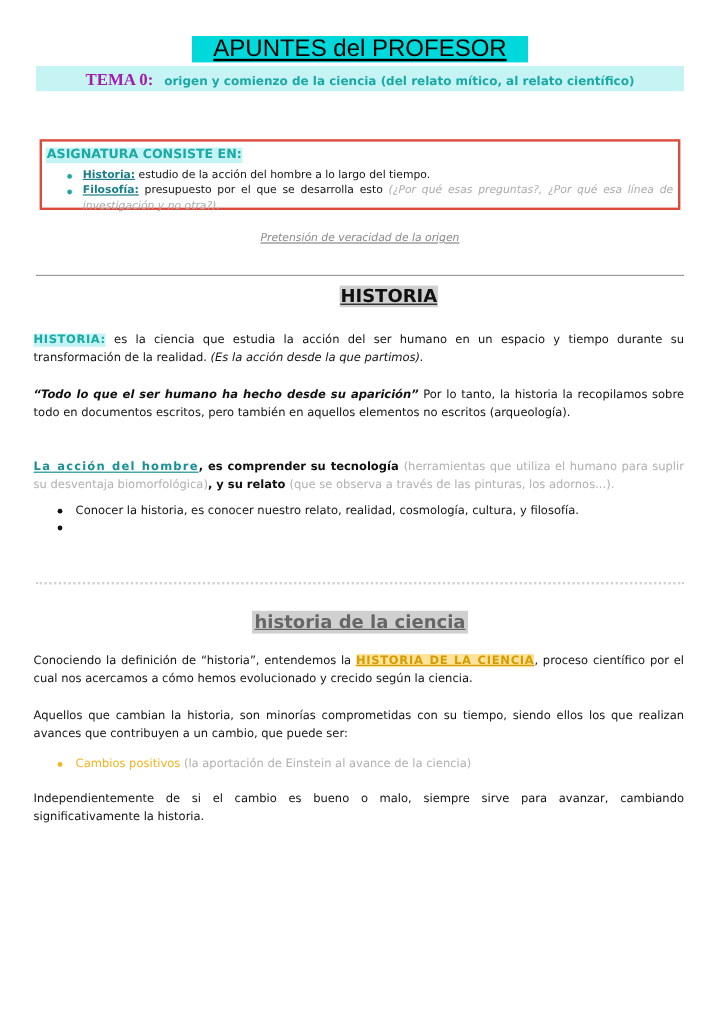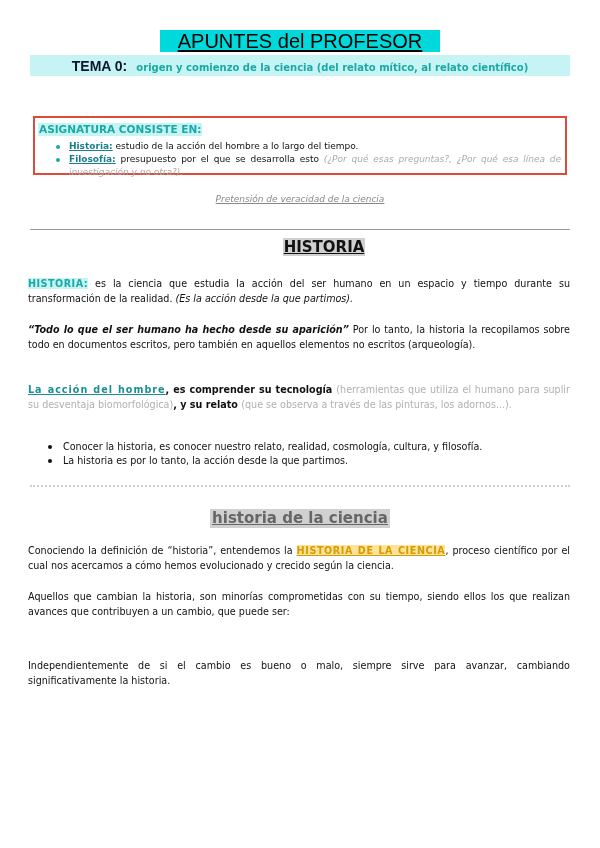--- a/index.html
+++ b/index.html
@@ -12,21 +12,21 @@
     .title {
       display: inline-block; background: #00d9dc; color: #000;
       font-family: "Liberation Sans", sans-serif; font-size: 20px;
       line-height: 22px; padding: 0 18px; text-decoration: underline;
       text-decoration-thickness: 2px; text-underline-offset: 2px;
     }
     .tema-band {
       left: 30px; top: 55px; width: 540px; height: 21px; background: #c6f3f3;
       text-align: center; line-height: 21px; white-space: nowrap;
     }
-    .tema-label { font-family: Liberation Sans, sans-serif; font-weight: bold; font-size: 14px; color: #0f172a; }
+    .tema-label { font-family: Liberation Serif, serif; font-weight: bold; font-size: 14px; color: #a21caf; }
     .tema-sub { font-size: 10px; font-weight: bold; color: #1aa9a5; margin-left: 4px; }
 
     .box {
       left: 33px; top: 116px; width: 534px; height: 59px;
       border: 2px solid #dd4b3a; box-sizing: border-box;
     }
     .box-heading {
       position: absolute; left: 3px; top: 5px; font-weight: bold; font-size: 10.5px;
       color: #1aa9a5; background: #c6f3f3; padding: 0 1px; line-height: 13px;
     }
@@ -62,21 +62,21 @@
     .hl-teal { color: #1aa9a5; background: #c6f3f3; font-weight: bold; letter-spacing: 0.5px; }
     .bold-italic { font-weight: bold; font-style: italic; }
     .italic { font-style: italic; }
     .bold { font-weight: bold; }
     .link-teal { color: #1a8f96; font-weight: bold; text-decoration: underline; letter-spacing: 1px; }
     .hl-yellow {
       background: #ffe39a; color: #d69b00; font-weight: bold; text-decoration: underline; letter-spacing: 0.6px;
     }
     .yellow { color: #f2b31b; }
 
-    .ul { left: 48px; width: 520px; font-size: 9.6px; line-height: 14px; margin-top: 21px; }
+    .ul { left: 48px; width: 520px; font-size: 9.6px; line-height: 14px; }
     .ul .li { position: relative; padding-left: 15px; }
     .ul .li .dot {
       position: absolute; left: 0; top: 5px; width: 4px; height: 4px; border-radius: 50%; background: #111;
     }
     .ul .li .dot.yellow-dot { background: #f2b31b; }
 
     .hr-dotted {
       left: 30px; width: 540px; top: 485px; height: 0; border-top: 2px dotted #cfcfcf;
     }
   </style>
@@ -99,21 +99,21 @@
       <span class="dot"></span>
       <span class="term-teal">Historia:</span><span> estudio de la acción del hombre a lo largo del tiempo.</span>
     </div>
     <div class="bullet-row">
       <span class="dot"></span>
       <span class="term-teal">Filosofía:</span><span> presupuesto por el que se desarrolla esto </span><span class="muted-italic">(¿Por qué esas preguntas?, ¿Por qué esa línea de investigación y no otra?).</span>
     </div>
   </div>
 </div>
 
-<div class="abs caption">Pretensión de veracidad de la ciencia</div>
+<div class="abs caption">Pretensión de veracidad de la origen</div>
 
 <div class="abs hr-solid"></div>
 
 <div class="abs section-heading-wrap" style="top:237px;padding-left:24px;">
   <span class="h-historia">HISTORIA</span>
 </div>
 
 <div class="abs para" style="top:276px;">
   <span class="hl-teal">HISTORIA:</span><span> es la ciencia que estudia la acción del ser humano en un espacio y tiempo durante su transformación de la realidad. </span><span class="italic">(Es la acción desde la que partimos).</span>
 </div>
@@ -126,32 +126,35 @@
   <span class="link-teal">La acción del hombre</span><span class="bold">, es comprender su tecnología </span><span class="muted">(herramientas que utiliza el humano para suplir su desventaja biomorfológica)</span><span class="bold">, y su relato </span><span class="muted">(que se observa a través de las pinturas, los adornos...).</span>
 </div>
 
 <div class="abs ul" style="top:419px;">
   <div class="li">
     <span class="dot"></span>
     <span>Conocer la historia, es conocer nuestro relato, realidad, cosmología, cultura, y filosofía.</span>
   </div>
   <div class="li">
     <span class="dot"></span>
-    <span>La historia es por lo tanto, la acción desde la que partimos.</span>
   </div>
 </div>
 
 <div class="abs hr-dotted"></div>
 
 <div class="abs section-heading-wrap" style="top:508px;">
   <span class="h-hdc">historia de la ciencia</span>
 </div>
 
 <div class="abs para" style="top:543px;">
   <span>Conociendo la definición de “historia”, entendemos la </span><span class="hl-yellow">HISTORIA DE LA CIENCIA</span><span>, proceso científico por el cual nos acercamos a cómo hemos evolucionado y crecido según la ciencia.</span>
 </div>
 
 <div class="abs para" style="top:589px;">Aquellos que cambian la historia, son minorías comprometidas con su tiempo, siendo ellos los que realizan avances que contribuyen a un cambio, que puede ser:</div>
 
 <div class="abs ul" style="top:630px;">
+  <div class="li">
+    <span class="dot yellow-dot"></span>
+    <span class="yellow">Cambios positivos</span><span class="muted"> (la aportación de Einstein al avance de la ciencia)</span>
+  </div>
 </div>
 
 <div class="abs para" style="top:658px;">Independientemente de si el cambio es bueno o malo, siempre sirve para avanzar, cambiando significativamente la historia.</div>
 
 </body></html>

